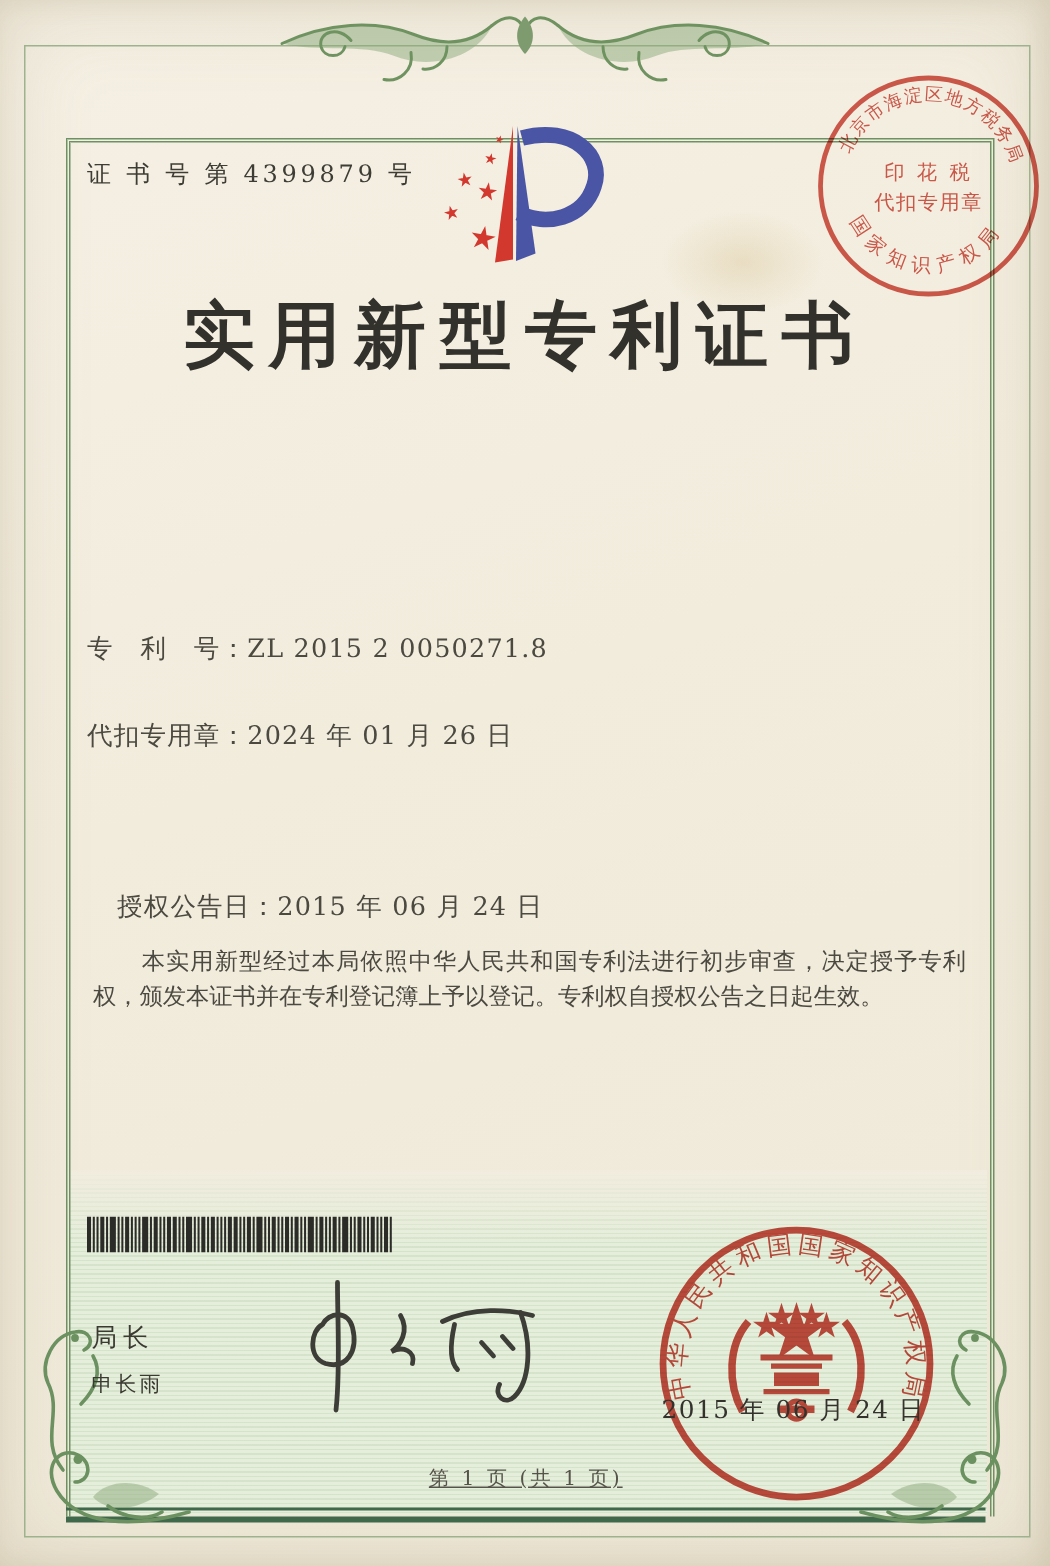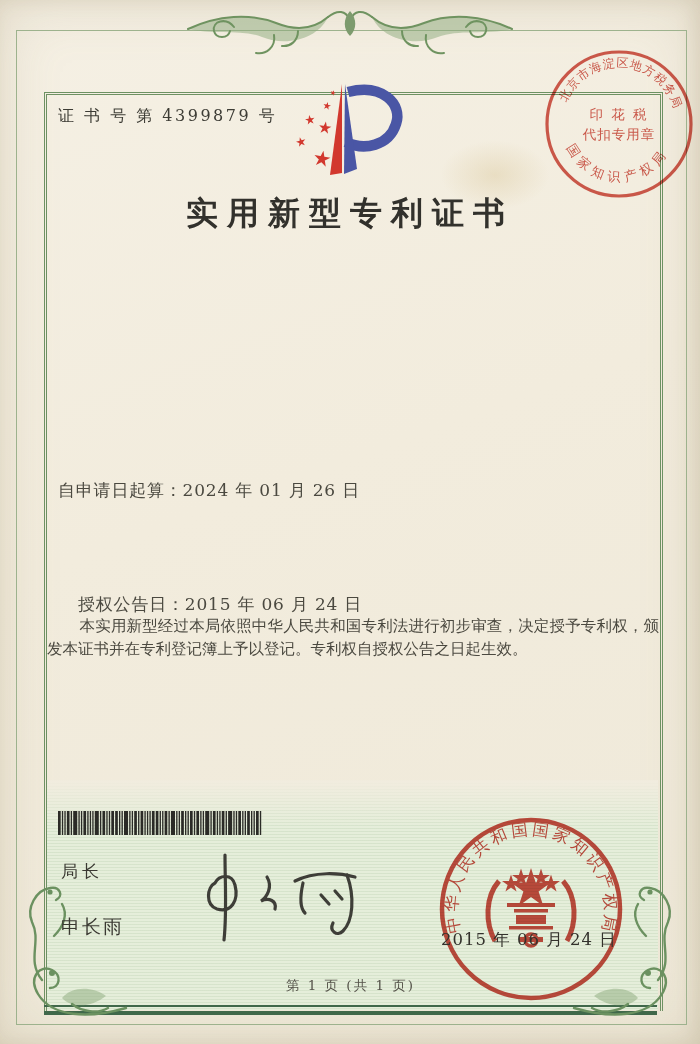--- a/index.html
+++ b/index.html
@@ -17,39 +17,39 @@
       repeating-linear-gradient(180deg, rgba(116,156,106,.13) 0 1px, rgba(0,0,0,0) 1px 3px),
       #e5eeda;
     z-index:1;
   }
   .outer-border{left:16px;top:30px;width:669px;height:993px;border:1px solid #9db28d;z-index:2;}
   .inner-border{left:44px;top:92px;width:613px;height:916px;border:3px double #6d9162;border-bottom:none;z-index:3;}
   .bottom-border{left:44px;top:1005px;width:613px;height:4px;border-top:2px solid #40684a;border-bottom:4px solid #40684a;z-index:4;}
   .stain{left:440px;top:140px;width:110px;height:70px;border-radius:50%;
     background:radial-gradient(ellipse at center, rgba(205,180,120,.28), rgba(205,180,120,0) 70%);z-index:2;}
   .cert-no{left:58px;top:106px;font-size:16px;letter-spacing:2.5px;color:#3d3c35;z-index:10;}
-  .title{left:0;top:192px;width:700px;text-align:center;font-size:32px;font-weight:bold;
+  .title{left:0;top:192px;width:700px;text-align:center;font-size:48px;font-weight:bold;
     letter-spacing:9px;color:#32312c;z-index:10;}
   .field{left:58px;width:560px;font-size:17px;letter-spacing:.8px;color:#4b4940;z-index:10;white-space:nowrap;}
   .f0{top:306px;} .f1{top:364px;} .f2{top:421px;} .f3{top:479px;} .f4{top:536px;} .f5{top:593px;margin-left:20px;}
   .paras{left:47px;top:615px;width:612px;font-size:15.5px;line-height:23.2px;
     text-align:justify;color:#4b4940;z-index:10;}
-  .paras p{margin:0;text-indent:2.1em;}
+  .paras p{margin:15px;text-indent:2.1em;}
   .svg-abs{position:absolute;}
   .barcode{left:58px;top:811px;z-index:12;}
-  .signer-title{left:61px;top:860px;font-family:"DejaVu Sans","Liberation Sans",sans-serif;
+  .signer-title{left:61px;top:880px;font-family:"DejaVu Sans","Liberation Sans",sans-serif;
     font-size:17px;letter-spacing:4px;color:#3a3932;z-index:12;}
   .signer-name{left:61px;top:914px;font-family:Liberation Mono, monospace;
-    font-size:19px;letter-spacing:2px;color:#3a3932;z-index:12;}
+    font-size:14px;letter-spacing:2px;color:#3a3932;z-index:12;}
   .signature{left:155px;top:843px;z-index:13;}
   .official-seal{left:434px;top:812px;z-index:20;opacity:.88;mix-blend-mode:multiply;}
   .tax-seal{left:541px;top:46px;z-index:20;opacity:.82;mix-blend-mode:multiply;}
   .issue-date{left:441px;top:929px;font-size:16.5px;letter-spacing:1px;color:#33322c;z-index:25;}
   .footer{left:44px;top:977px;width:613px;text-align:center;font-size:13.5px;
-    letter-spacing:2px;color:#55534a;z-index:10;}
+    letter-spacing:2px;color:#55534a;z-index:10;text-decoration:underline;}
   .logo{left:286px;top:78px;z-index:9;}
   .flourish{left:178px;top:5px;z-index:5;}
   .corner-l{left:8px;top:876px;z-index:6;}
   .corner-r{left:572px;top:876px;z-index:6;}
   svg text{font-family:"DejaVu Serif","Liberation Serif",serif;}
 </style>
 </head>
 <body>
 
 <div class="page">
@@ -134,22 +134,25 @@
     <text font-size="13" fill="#c9392c" letter-spacing="5">
       <textPath href="#taxBot" startOffset="4">国家知识产权局</textPath>
     </text>
     <text x="78" y="73" font-size="13.5" fill="#c9392c" text-anchor="middle" letter-spacing="2">印 花 税</text>
     <text x="78" y="93" font-size="13.5" fill="#c9392c" text-anchor="middle" letter-spacing="1">代扣专用章</text>
   </svg>
 
   <div class="abs cert-no">证 书 号 第 4399879 号</div>
   <div class="abs title">实用新型专利证书</div>
 
+  <div class="abs field f2">
+    <span>专　利　号：</span><span>ZL 2015 2 0050271.8</span>
+  </div>
   <div class="abs field f3">
-    <span>自申请日起算：</span><span>2024 年 01 月 26 日</span>
+    <span>代扣专用章：</span><span>2024 年 01 月 26 日</span>
   </div>
   <div class="abs field f5">
     <span>授权公告日：</span><span>2015 年 06 月 24 日</span>
   </div>
 
   <div class="abs paras">
     <p>本实用新型经过本局依照中华人民共和国专利法进行初步审查，决定授予专利权，颁发本证书并在专利登记簿上予以登记。专利权自授权公告之日起生效。</p>
   </div>
 
   <svg class="svg-abs barcode" width="208" height="24" viewBox="0 0 208 24">

